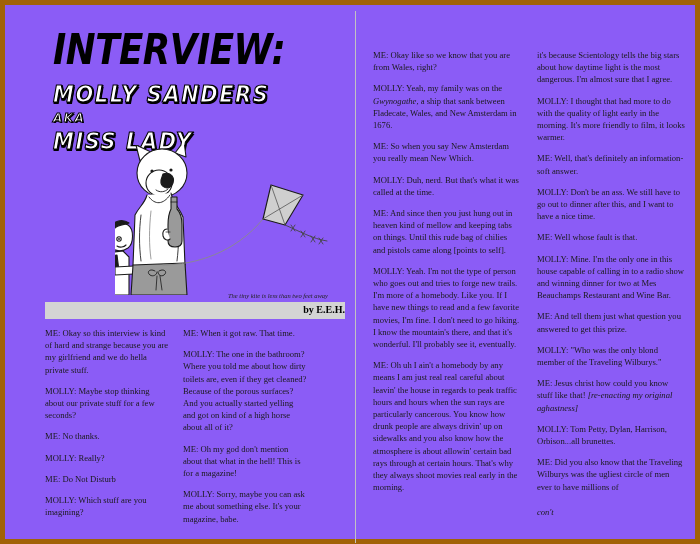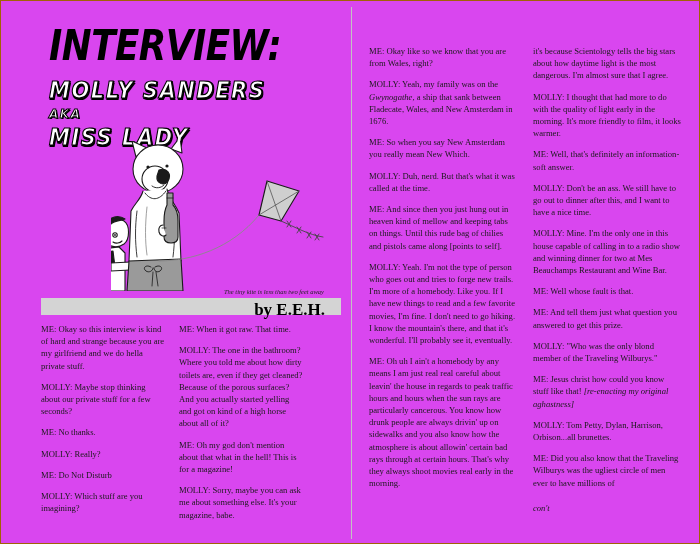--- a/index.html
+++ b/index.html
@@ -5,22 +5,22 @@
 <style>
   html,body{margin:0;padding:0;background:#ffffff;}
   body{
     width:700px;height:544px;overflow:hidden;
     font-family:"Liberation Serif", serif;
     color:#111;
     position:relative;
   }
   .page{
     position:absolute;inset:0;
-    background:#d946ef;
-    border:1px solid #a16207;
+    background:#8b5cf6;
+    border:5px solid #a16207;
     box-sizing:border-box;
   }
   
   .gutter{
     position:absolute;
     left:350px;top:6px;
     width:1px;height:532px;
     background:#c2c2c2;
   }
 
@@ -97,25 +97,24 @@
     position:absolute;
     left:40px;top:297px;
     width:300px;height:17px;
     background:#d4d4d4;
   }
   .byline{
     position:absolute;
     left:40px;top:299px;
     width:300px;
     text-align:right;
-    padding-right:16px;
     box-sizing:border-box;
     font-family:"Liberation Serif", serif;
     font-weight:bold;
-    font-size:17px;
+    font-size:10px;
     color:#000;
   }
 
   .left-cols{
     position:absolute;
     left:40px;top:322px;
     width:262px;height:200px;
     display:flex;
     gap:14px;
   }
@@ -291,22 +290,22 @@
         <p class="body">MOLLY: Duh, nerd. But that's what it was called at the time.</p>
         <p class="body">ME: And since then you just hung out in heaven kind of mellow and keeping tabs on things. Until this rude bag of chilies and pistols came along [points to self].</p>
         <p class="body">MOLLY: Yeah. I'm not the type of person who goes out and tries to forge new trails. I'm more of a homebody. Like you. If I have new things to read and a few favorite movies, I'm fine. I don't need to go hiking. I know the mountain's there, and that it's wonderful. I'll probably see it, eventually.</p>
         <p class="body">ME: Oh uh I ain't a homebody by any means I am just real real careful about leavin' the house in regards to peak traffic hours and hours when the sun rays are particularly cancerous. You know how drunk people are always drivin' up on sidewalks and you also know how the atmosphere is about allowin' certain bad rays through at certain hours. That's why they always shoot movies real early in the morning.</p>
       </div>
       <div class="col">
         <p class="body">it's because Scientology tells the big stars about how daytime light is the most dangerous. I'm almost sure that I agree.</p>
         <p class="body">MOLLY: I thought that had more to do with the quality of light early in the morning. It's more friendly to film, it looks warmer.</p>
         <p class="body">ME: Well, that's definitely an information-soft answer.</p>
         <p class="body">MOLLY: Don't be an ass. We still have to go out to dinner after this, and I want to have a nice time.</p>
+        <p class="body">ME: Well whose fault is that.</p>
         <p class="body">MOLLY: Mine. I'm the only one in this house capable of calling in to a radio show and winning dinner for two at Mes Beauchamps Restaurant and Wine Bar.</p>
-        <p class="body">ME: Well whose fault is that.</p>
         <p class="body">ME: And tell them just what question you answered to get this prize.</p>
         <p class="body">MOLLY: "Who was the only blond member of the Traveling Wilburys."</p>
         <p class="body">ME: Jesus christ how could you know stuff like that! <i>[re-enacting my original aghastness]</i></p>
         <p class="body">MOLLY: Tom Petty, Dylan, Harrison, Orbison...all brunettes.</p>
         <p class="body">ME: Did you also know that the Traveling Wilburys was the ugliest circle of men ever to have millions of</p>
         <div class="contd">con't</div>
       </div>
     </div>
   </div>
 

